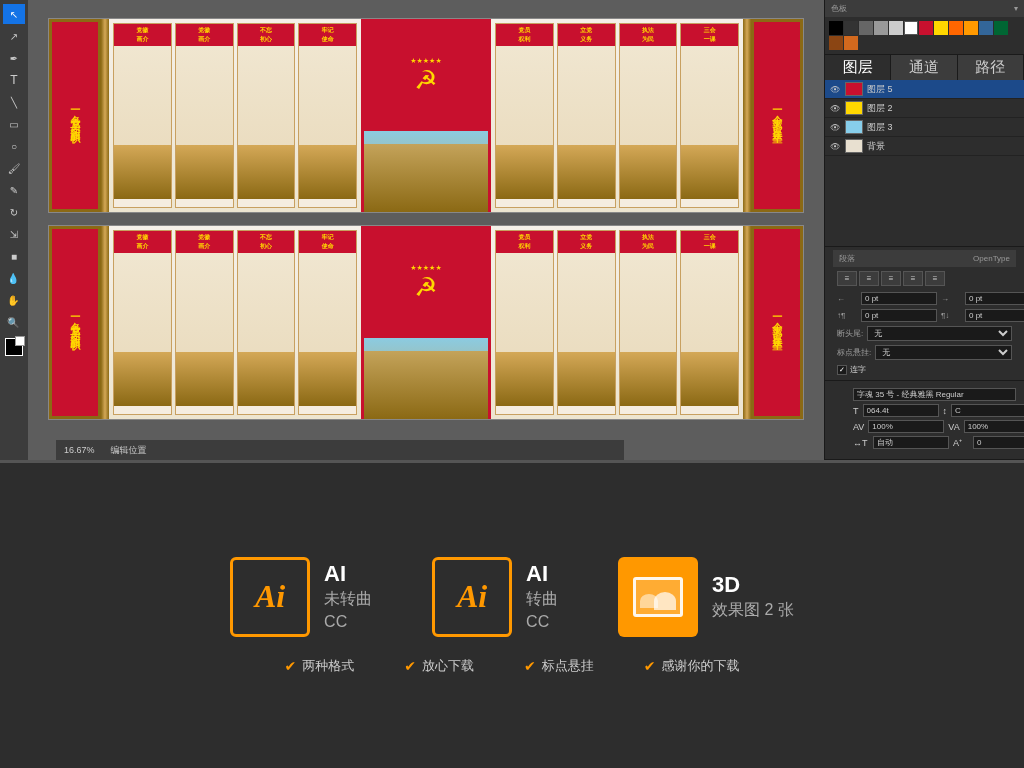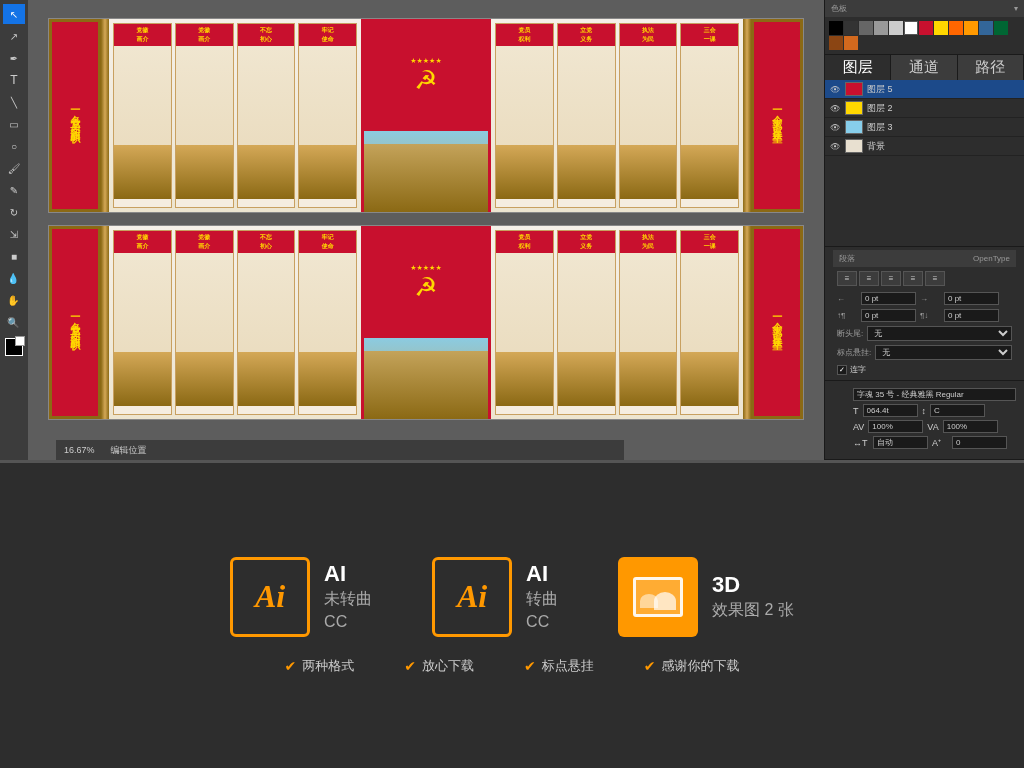--- a/index.html
+++ b/index.html
@@ -174,21 +174,21 @@
       gap: 4px;
       margin-bottom: 3px;
     }
 
     .char-input {
       background: #1a1a1a;
       border: 1px solid #555;
       color: #ccc;
       font-size: 8px;
       padding: 1px 3px;
-      width: 55px;
+      width: 76px;
     }
 
     .char-label {
       font-size: 8px;
       color: #999;
       min-width: 20px;
     }
 
     
     .bottom-bar {

